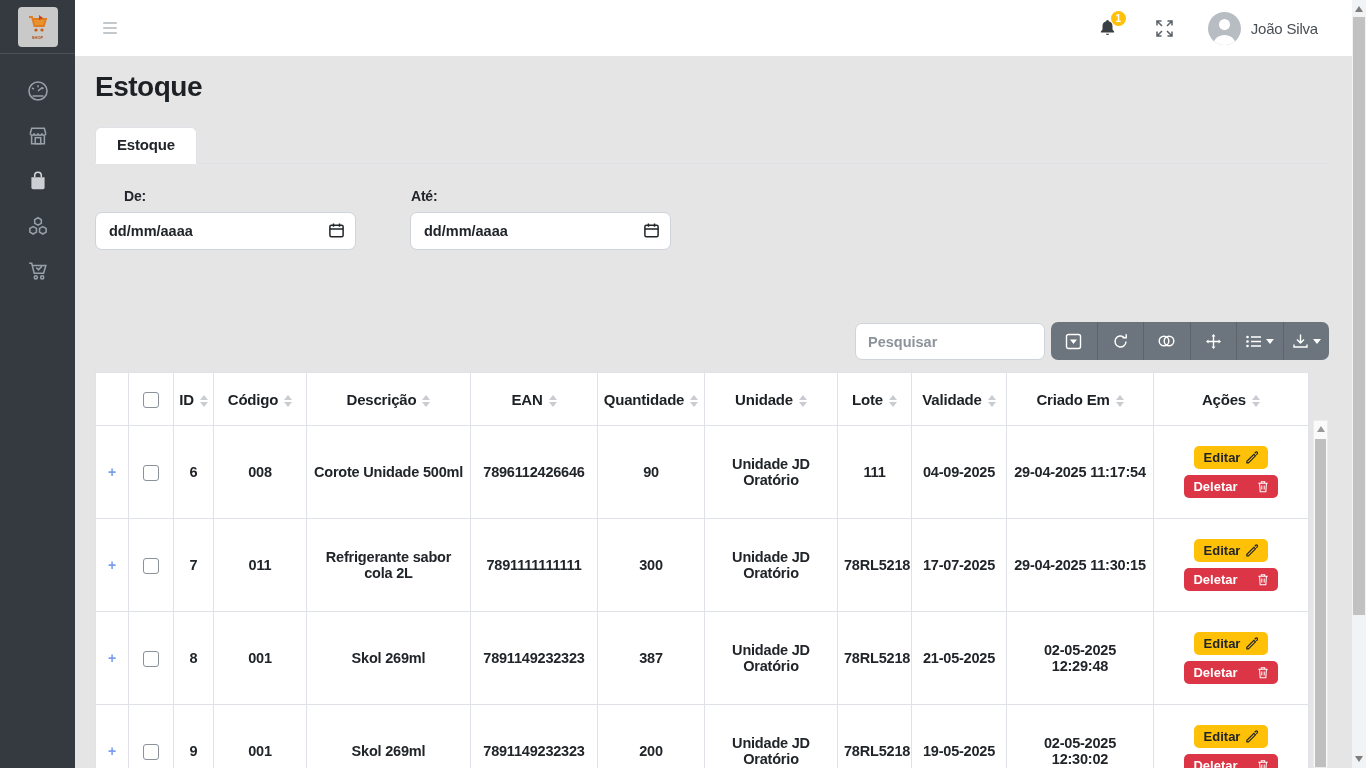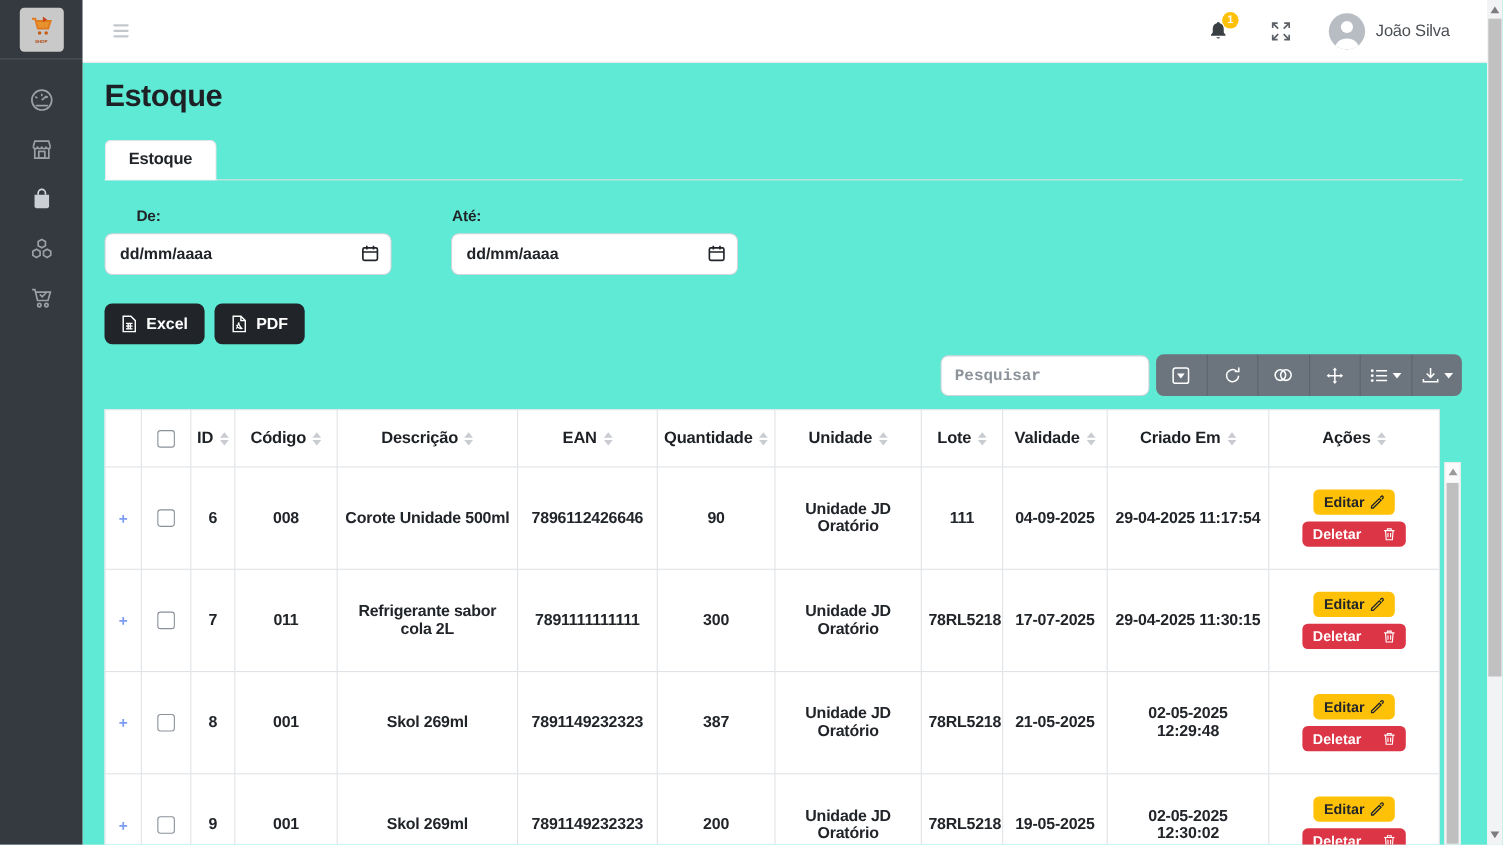--- a/index.html
+++ b/index.html
@@ -47,21 +47,21 @@
     display:flex; align-items:center; justify-content:center; padding:0 3px;
   }
   .expand-btn { margin-left:38px; cursor:pointer; display:flex; }
   .avatar {
     margin-left:34px; width:33px; height:33px; border-radius:50%; background:#b7bdc3;
     overflow:hidden; display:flex; align-items:flex-end; justify-content:center; cursor:pointer;
   }
   .user-name { margin-left:10px; font-size:15px; color:#4a4f54; font-weight:400; }
 
   
-  .main { position:absolute; left:75px; top:57px; width:1277px; height:711px; background:#5eead4; overflow:hidden; }
+  .main { position:absolute; left:75px; top:57px; width:1277px; height:711px; background:#e5e5e5; overflow:hidden; }
   .page-title { position:absolute; left:20px; top:14px; font-size:28px; font-weight:700; letter-spacing:-0.5px; color:#1d2125; }
 
   .tabs { position:absolute; left:20px; top:69px; width:1235px; height:38px; border-bottom:1px solid #dee2e6; display:flex; }
   .tab {
     padding:8px 21px 9px; font-size:15px; font-weight:700; cursor:pointer; position:relative; top:1px;
   }
   .tab.active {
     background:#ffffff; border:1px solid #dee2e6; border-bottom:1px solid #ffffff;
     border-radius:6px 6px 0 0; color:#212529;
   }
@@ -84,21 +84,21 @@
   .btn-dark {
     background:#212529; color:#fff; border:none; border-radius:7px; height:37px; padding:0 15px;
     font-family:"Liberation Sans", sans-serif; font-size:14.5px; font-weight:700;
     display:flex; align-items:center; gap:8px; cursor:pointer;
   }
   .btn-dark svg { stroke:#fff; fill:none; stroke-width:1.3; }
 
   .search-input {
     position:absolute; left:780px; top:266px; width:190px; height:37px;
     border:1px solid #ced4da; border-radius:7px; background:#fff; outline:none;
-    font-family:Liberation Mono, monospace; font-size:14.5px; font-weight:600; color:#212529; padding:0 12px;
+    font-family:Liberation Sans, sans-serif; font-size:14.5px; font-weight:600; color:#212529; padding:0 12px;
   }
   .search-input::placeholder { color:#8d939a; opacity:1; font-weight:600; }
 
   .tool-group {
     position:absolute; left:976px; top:265px; width:278px; height:38px;
     background:#6c757d; border-radius:7px; display:flex; overflow:hidden;
   }
   .tool-btn {
     flex:1; display:flex; align-items:center; justify-content:center; gap:4px; cursor:pointer;
     border-right:1px solid rgba(0,0,0,.14);
@@ -264,37 +264,20 @@
     </svg>
   </div>
   <div class="date-group dg-ate">
     <input class="date-input" placeholder="dd/mm/aaaa" style="">
     <svg class="cal-icon" width="17" height="17" viewBox="0 0 18 18" stroke="#212529" stroke-width="1.6" fill="none">
       <rect x="2" y="3.5" width="14" height="12" rx="1.5"></rect>
         <path d="M2 7.5h14M5.8 1.5v3.5M12.2 1.5v3.5"></path>
     </svg>
   </div>
 
-  <div class="export-row">
-    <button class="btn-dark">
-      <svg width="15" height="17" viewBox="0 0 15 17">
-        <path d="M2 1.5h7l4 4v10H2z"></path>
-          <path d="M4.5 8h6M4.5 10.5h6M4.5 13h6M6.5 8v5M8.5 8v5"></path>
-      </svg>
-      <span>Excel</span>
-    </button>
-    <button class="btn-dark">
-      <svg width="15" height="17" viewBox="0 0 15 17">
-        <path d="M2 1.5h7l4 4v10H2z"></path>
-          <path d="M9 1.5v4h4"></path>
-          <path d="M5 9.5c1.5 3 3.5 3.5 5 3.2-2-1.5-3-4-3-5.7-.6 2.5-1.2 4-2 5.8" stroke-width="1"></path>
-      </svg>
-      <span>PDF</span>
-    </button>
-  </div>
 
   <input class="search-input" placeholder="Pesquisar" style="">
 
   <div class="tool-group">
     <div class="tool-btn">
       <svg width="17" height="17" viewBox="0 0 17 17">
         <rect x="1.5" y="1.5" width="14" height="14" rx="2"></rect>
           <path d="M5 6.5h7L8.5 11z" fill="#fff" stroke="none"></path>
       </svg>
     </div>

